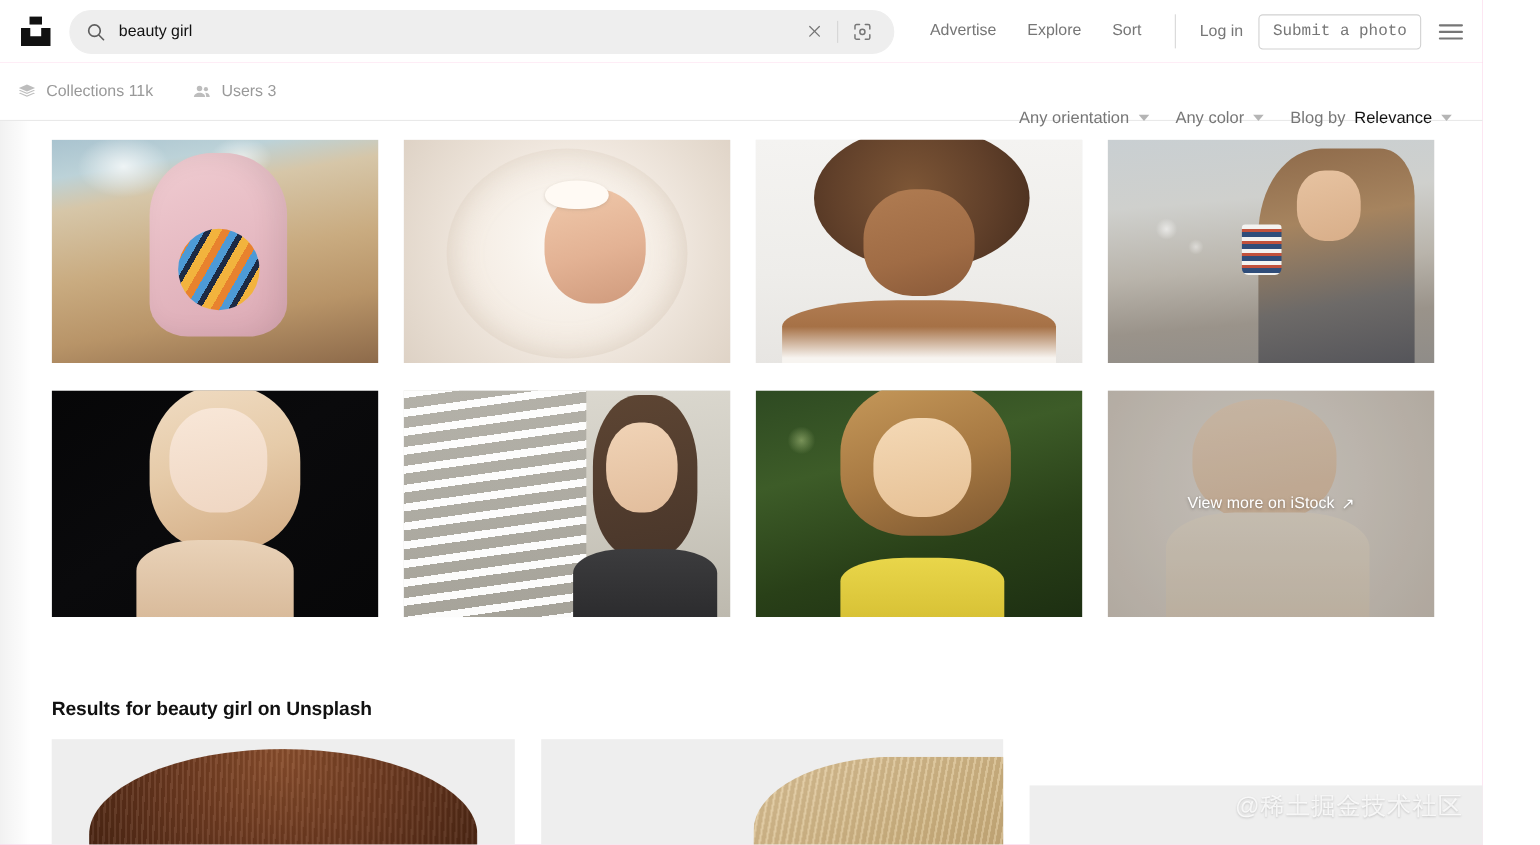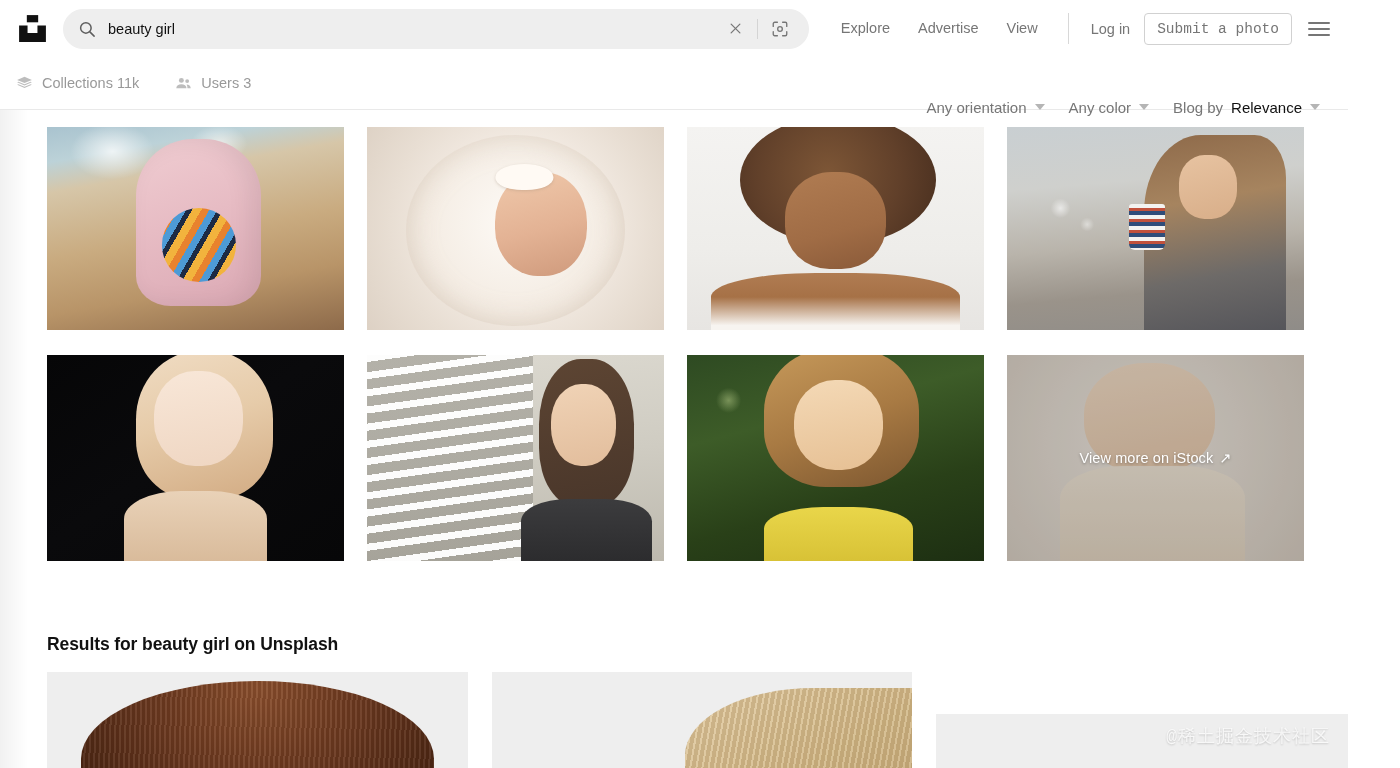--- a/index.html
+++ b/index.html
@@ -265,27 +265,27 @@
     cursor: pointer;
   }
   .res-a { flex: 0 0 421px; height: 130px; }
   .res-b { flex: 0 0 420px; height: 130px; }
   .res-c { flex: 0 0 428px; height: 88px; margin-top: 42px; }
 
   .watermark {
     position: absolute;
     right: 18px;
     bottom: 20px;
-    font-size: 18px;
+    font-size: 22px;
     color: rgba(255,255,255,.78);
     text-shadow: 0 1px 2px rgba(0,0,0,.18);
     letter-spacing: 1px;
     pointer-events: none;
     z-index: 30;
-    font-family: Liberation Mono, monospace;
+    font-family: Liberation Sans, sans-serif;
   }
 
   
   .art-beach {
     background:
       radial-gradient(ellipse 60px 40px at 22% 12%, rgba(255,255,255,.75), transparent 70%),
       radial-gradient(ellipse 40px 26px at 58% 8%, rgba(255,255,255,.6), transparent 70%),
       linear-gradient(170deg, #a9c3cf 0%, #bcd2d8 14%, #d6c6a8 26%, #c9ab80 52%, #b89468 74%, #8d6a4a 100%);
   }
   .art-beach::after {
@@ -530,23 +530,23 @@
               <path d="M21 15.5V19a2 2 0 0 1-2 2h-3.5" stroke-linecap="round"></path>
               <path d="M8.5 21H5a2 2 0 0 1-2-2v-3.5" stroke-linecap="round"></path>
               <circle cx="12" cy="12" r="3.1"></circle>
             </svg>
           </button>
         </div>
       </div>
     </div>
 
     <div class="nav-links">
+      <a class="nav-link" href="#">Advertise</a>
       <a class="nav-link" href="#">Explore</a>
-      <a class="nav-link" href="#">Advertise</a>
-      <a class="nav-link" href="#">View</a>
+      <a class="nav-link" href="#">Sort</a>
     </div>
 
     <span class="divider-v"></span>
 
     <a class="login-link" href="#">Log in</a>
 
     <button class="submit-btn">Submit a photo</button>
 
     <div class="hamburger">
       <span></span>

